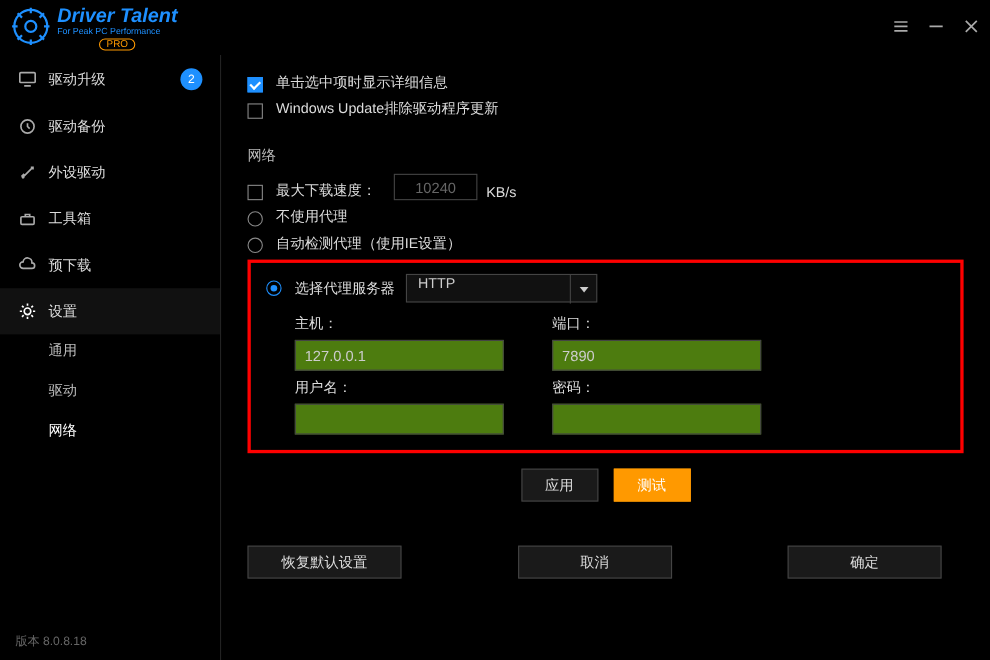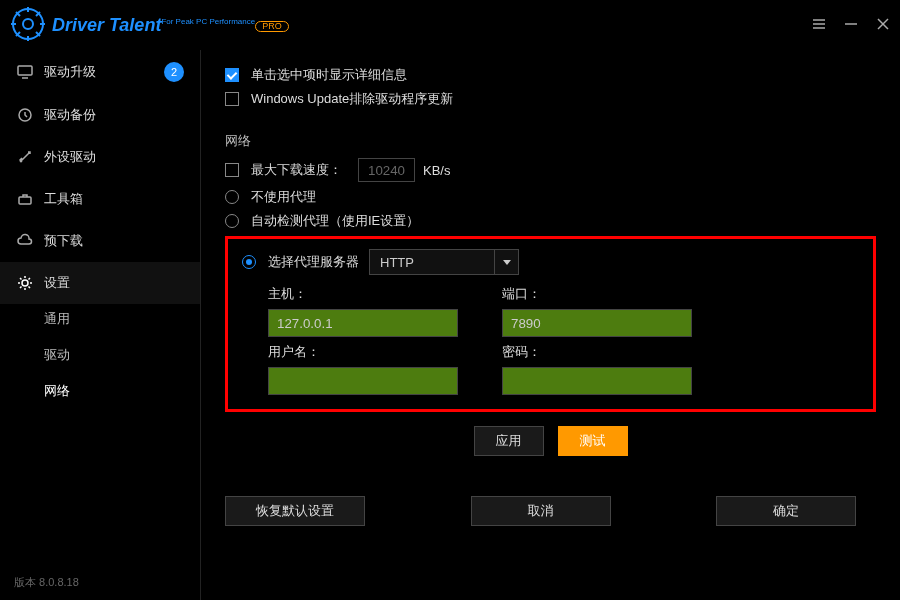--- a/index.html
+++ b/index.html
@@ -3,21 +3,21 @@
 <meta charset="utf-8">
 <style>
 * { margin: 0; padding: 0; box-sizing: border-box; font-family: "Microsoft YaHei", Arial, sans-serif; }
 body { width: 900px; height: 600px; background: #000; color: #ccc; font-size: 13px; overflow: hidden; }
 .app { display: flex; flex-direction: column; width: 100%; height: 100%; }
 
 
 .titlebar { height: 50px; display: flex; align-items: center; padding: 0 10px; background: #000; }
 .logo { display: flex; align-items: center; gap: 6px; }
 .logo-icon svg { width: 36px; height: 36px; }
-.logo-text { display: flex; flex-direction: row; line-height: 1; }
+.logo-text { display: flex; flex-direction: column; line-height: 1; }
 .logo-title { font-size: 18px; font-weight: bold; font-style: italic; color: #1e90ff; }
 .logo-sub { font-size: 8px; color: #1e90ff; margin-top: 2px; }
 .logo-pro { font-size: 9px; color: #ff9900; border: 1px solid #ff9900; border-radius: 8px; padding: 0 6px; margin-top: 2px; align-self: center; width: fit-content; }
 .titlebar-spacer { flex: 1; }
 .titlebar-btns { display: flex; gap: 18px; align-items: center; }
 .tbtn svg { width: 14px; height: 14px; stroke: #aaa; fill: none; stroke-width: 1.5; }
 
 
 .body { flex: 1; display: flex; min-height: 0; }
 .sidebar { width: 201px; display: flex; flex-direction: column; border-right: 1px solid #222; }
@@ -27,34 +27,34 @@
 .nav-item .ico { width: 18px; height: 18px; display: inline-flex; align-items: center; justify-content: center; }
 .nav-item .ico svg { width: 18px; height: 18px; stroke: #aaa; fill: none; stroke-width: 1.5; }
 .nav-item.active .ico svg { stroke: #fff; }
 .badge { background: #1e90ff; color: #fff; border-radius: 10px; min-width: 20px; height: 20px; display: inline-flex; align-items: center; justify-content: center; font-size: 11px; margin-left: auto; }
 .nav-sub { padding: 6px 16px 12px 44px; color: #bbb; cursor: pointer; }
 .nav-sub.highlight { color: #fff; }
 .version { padding: 10px 14px; font-size: 11px; color: #666; margin-top: auto; }
 
 
 .main { flex: 1; padding: 10px 24px 0 24px; position: relative; overflow: auto; }
-.row { display: flex; align-items: center; margin: 6px 0; }
+.row { display: flex; align-items: flex-end; margin: 6px 0; }
 .checkbox { width: 14px; height: 14px; border: 1px solid #888; display: inline-flex; align-items: center; justify-content: center; margin-right: 12px; cursor: pointer; }
 .checkbox.checked { background: #1e90ff; border-color: #1e90ff; }
 .checkbox.checked::after { content: ""; width: 4px; height: 7px; border: solid #fff; border-width: 0 2px 2px 0; transform: rotate(45deg); margin-top: -2px; }
 .label { color: #ddd; }
 .section-title { color: #bbb; margin-top: 24px; margin-bottom: 8px; }
-.speed-input { width: 57px; height: 24px; background: #000; border: 1px solid #444; color: #666; padding: 0 8px; margin: 0 8px 0 16px; text-align: center; }
+.speed-input { width: 76px; height: 24px; background: #000; border: 1px solid #444; color: #666; padding: 0 8px; margin: 0 8px 0 16px; text-align: center; }
 .radio { width: 14px; height: 14px; border: 1px solid #888; border-radius: 50%; margin-right: 12px; display: inline-flex; align-items: center; justify-content: center; cursor: pointer; }
 .radio.selected { border-color: #1e90ff; }
 .radio.selected::after { content: ""; width: 6px; height: 6px; border-radius: 50%; background: #1e90ff; }
 
 .highlight-box { border: 3px solid #f00; padding: 10px 14px 14px 14px; margin-top: 4px; }
 .proxy-row { display: flex; align-items: center; }
-.proxy-select { display: flex; align-items: center; width: 150px; height: 26px; border: 1px solid #444; background: #111; margin-left: 10px; }
+.proxy-select { display: flex; width: 174px; height: 26px; border: 1px solid #444; background: #111; margin-left: 10px; }
 .proxy-select-val { flex: 1; padding: 0 10px; color: #ccc; }
 .proxy-select-arrow { width: 24px; height: 26px; border-left: 1px solid #444; display: flex; align-items: center; justify-content: center; }
 .proxy-select-arrow::after { content: ""; border-left: 4px solid transparent; border-right: 4px solid transparent; border-top: 5px solid #ccc; }
 .proxy-grid { display: grid; grid-template-columns: 190px 190px; column-gap: 44px; row-gap: 6px; margin-left: 26px; margin-top: 10px; }
 .plabel { color: #ddd; }
 .pinput { width: 190px; height: 28px; background: #4d7c0f; border: 1px solid #444; color: #ccc; padding: 0 8px; }
 
 .action-row { display: flex; gap: 14px; justify-content: center; margin-top: 14px; align-items: flex-end; }
 .btn { min-width: 70px; height: 30px; border: 1px solid #444; background: #1a1a1a; color: #ddd; display: inline-flex; align-items: center; justify-content: center; padding: 0 20px; cursor: pointer; }
 .btn.primary { background: #ff9900; border-color: #ff9900; color: #fff; }

